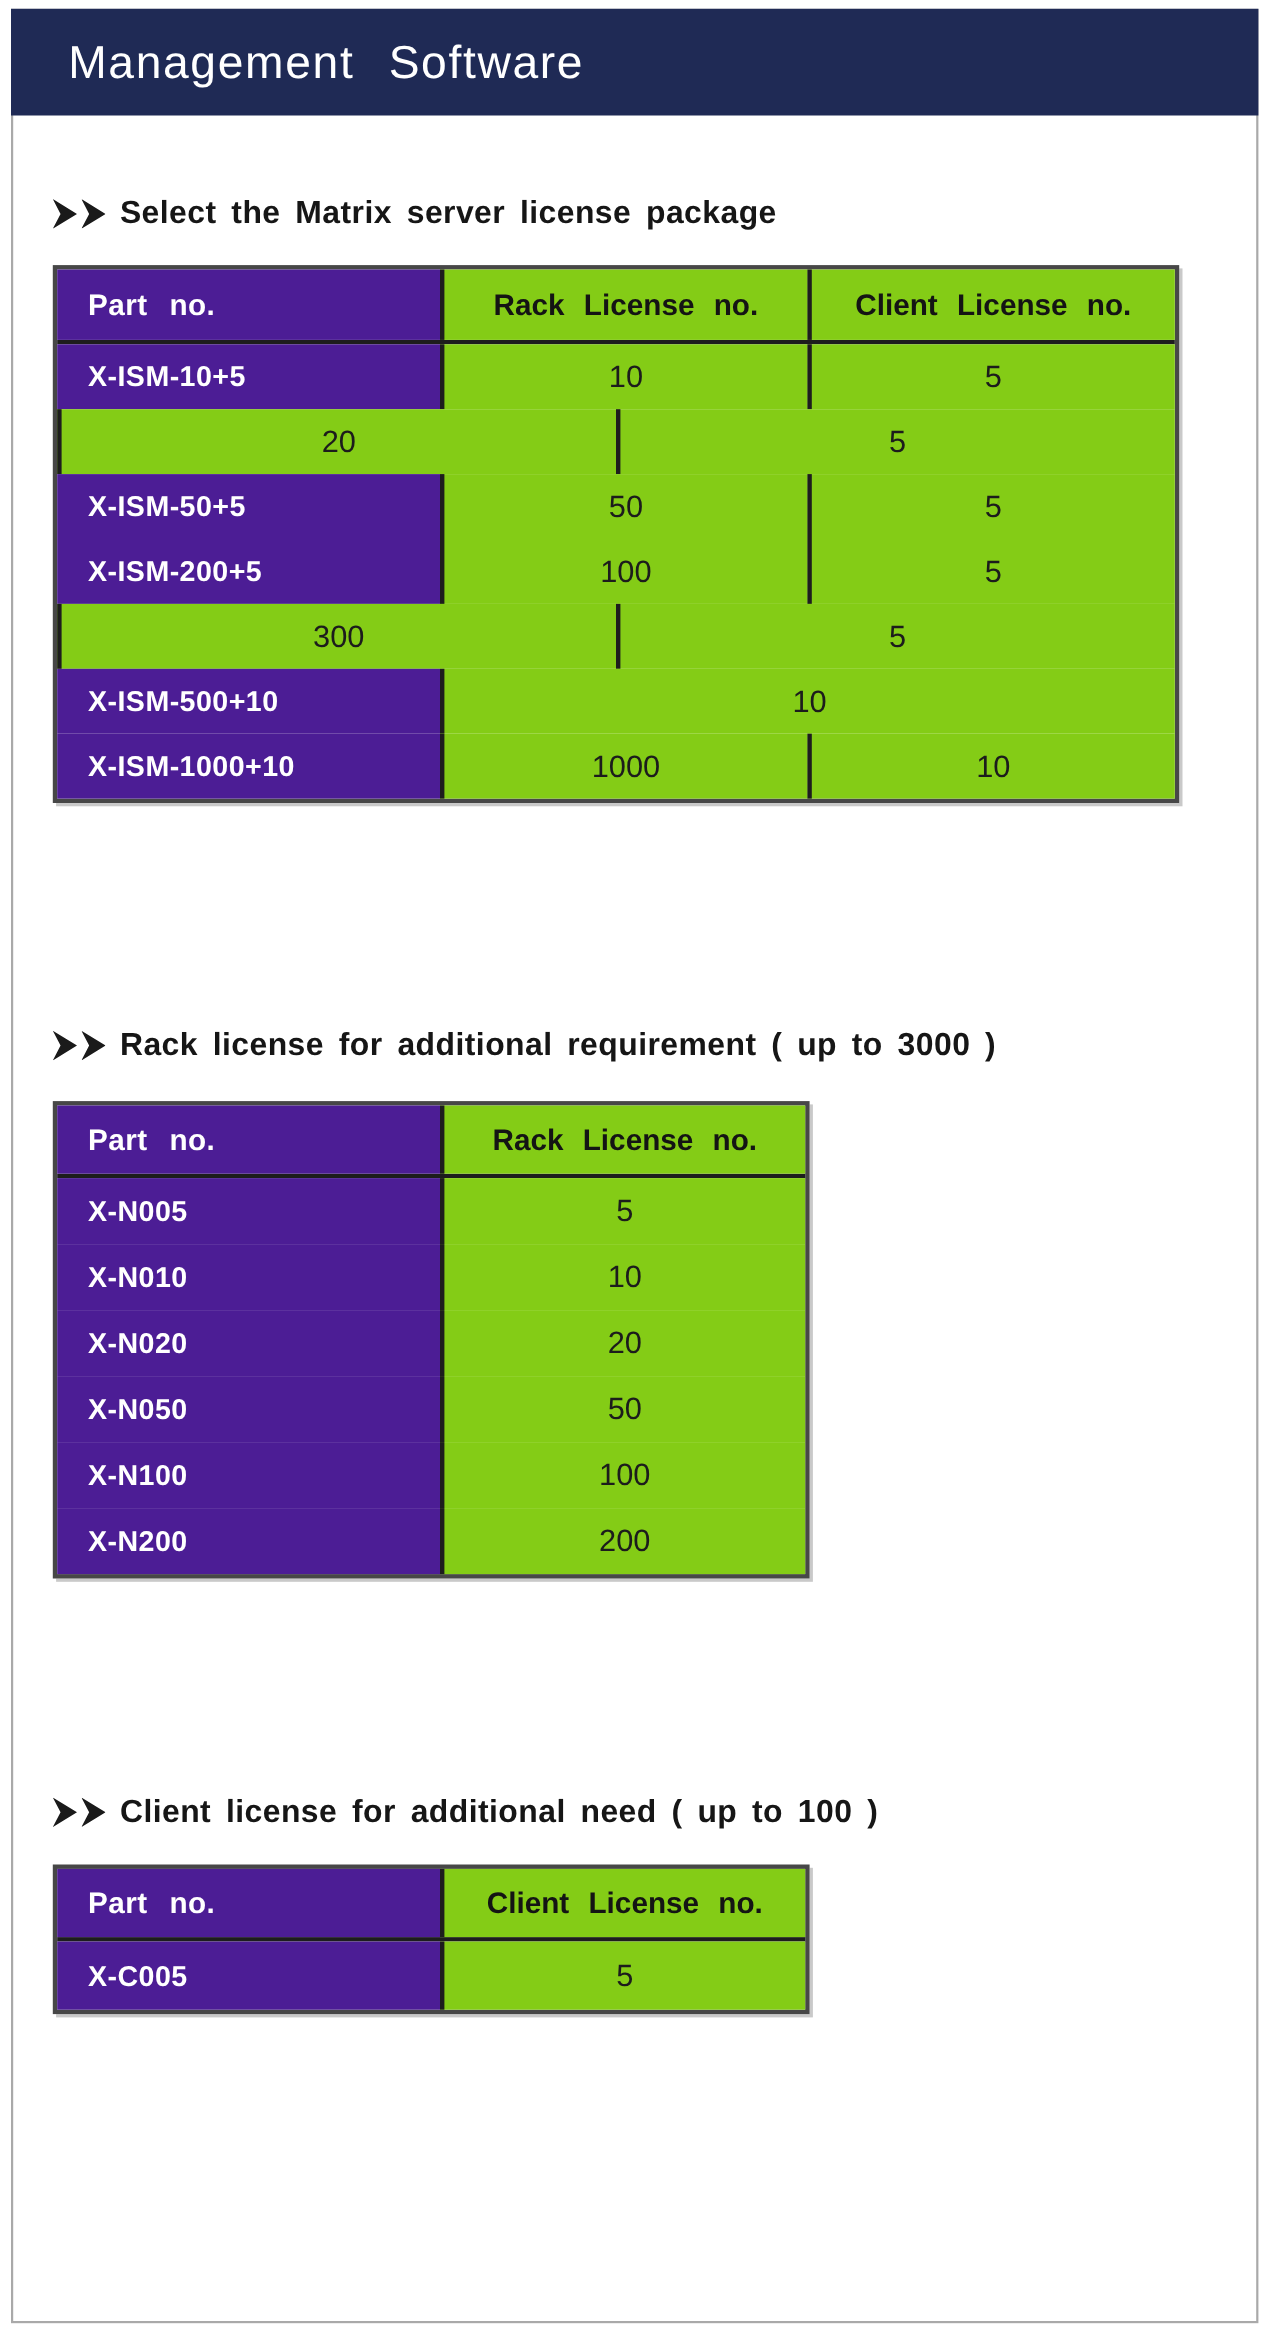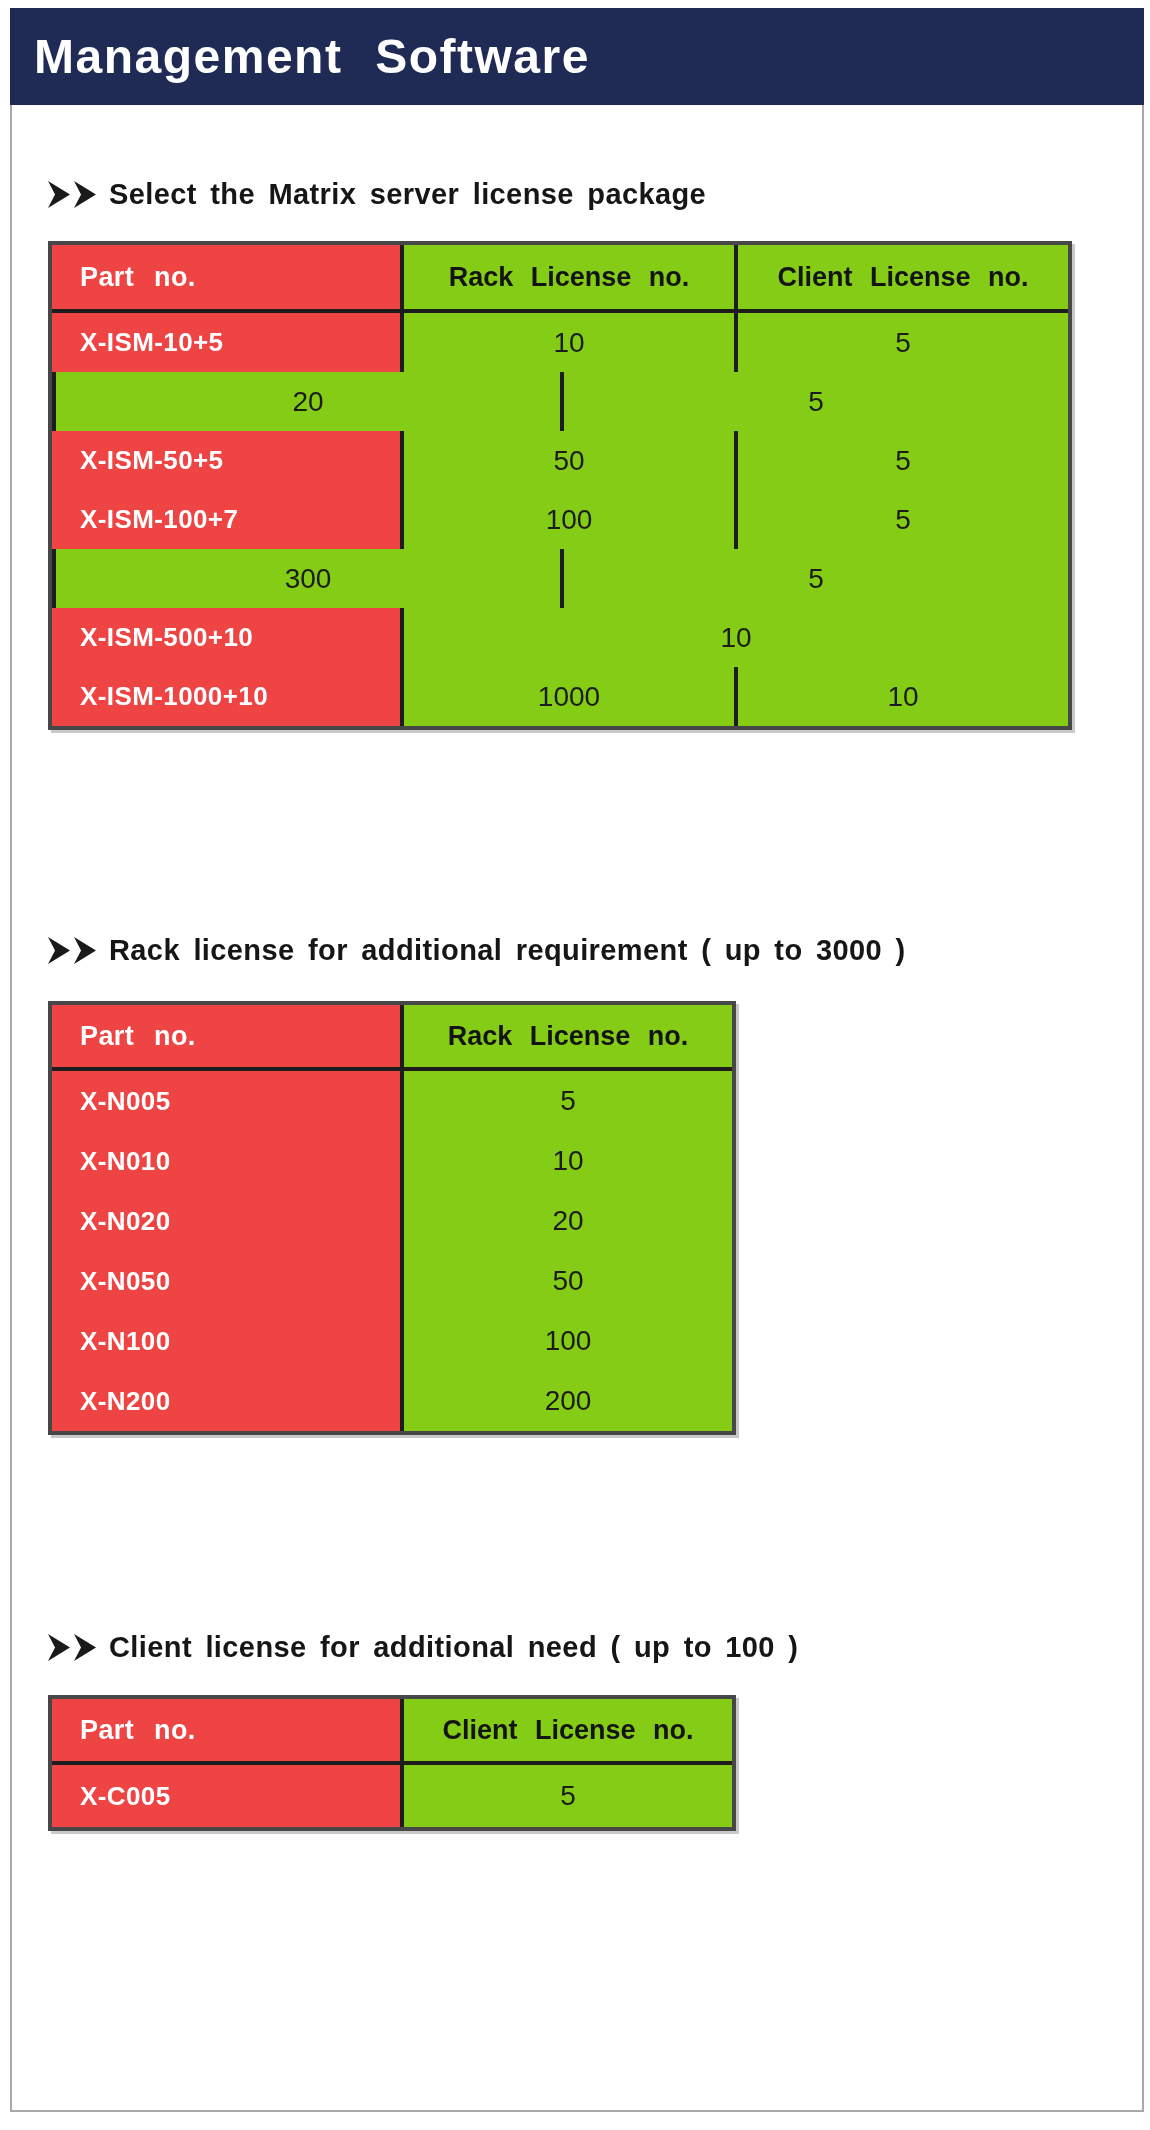--- a/index.html
+++ b/index.html
@@ -24,24 +24,24 @@
   .titlebar {
     position: absolute;
     left: -2px;
     top: -2px;
     width: calc(100% + 4px);
     height: 97px;
     background: #1f2a55;
   }
   .titlebar .title {
     color: #ffffff;
-    font-size: 48px;
-    font-weight: bold;
+    font-size: 42px;
+    font-weight: normal;
     line-height: 97px;
-    padding-left: 24px;
+    padding-left: 52px;
     letter-spacing: 1.5px;
     word-spacing: 18px;
     white-space: nowrap;
   }
   .section-heading {
     position: absolute;
     left: 36px;
     display: flex;
     align-items: center;
     gap: 13px;
@@ -76,21 +76,21 @@
   .trow {
     display: flex;
     align-items: stretch;
   }
   .thead {
     border-bottom: 4px solid #1d1d1d;
   }
   .c-part {
     width: 348px;
     box-sizing: border-box;
-    background: #ef4444;
+    background: #4c1d95;
     color: #ffffff;
     font-weight: bold;
     font-size: 26px;
     padding-left: 28px;
     display: flex;
     align-items: center;
     letter-spacing: 0.4px;
   }
   .c-val {
     flex: 1;
@@ -159,21 +159,21 @@
     <div class="trow data">
       <div class="c-val">20</div>
       <div class="c-val">5</div>
     </div>
     <div class="trow data">
       <div class="c-part">X-ISM-50+5</div>
       <div class="c-val">50</div>
       <div class="c-val">5</div>
     </div>
     <div class="trow data">
-      <div class="c-part">X-ISM-100+7</div>
+      <div class="c-part">X-ISM-200+5</div>
       <div class="c-val">100</div>
       <div class="c-val">5</div>
     </div>
     <div class="trow data">
       <div class="c-val">300</div>
       <div class="c-val">5</div>
     </div>
     <div class="trow data">
       <div class="c-part">X-ISM-500+10</div>
       <div class="c-val">10</div>

